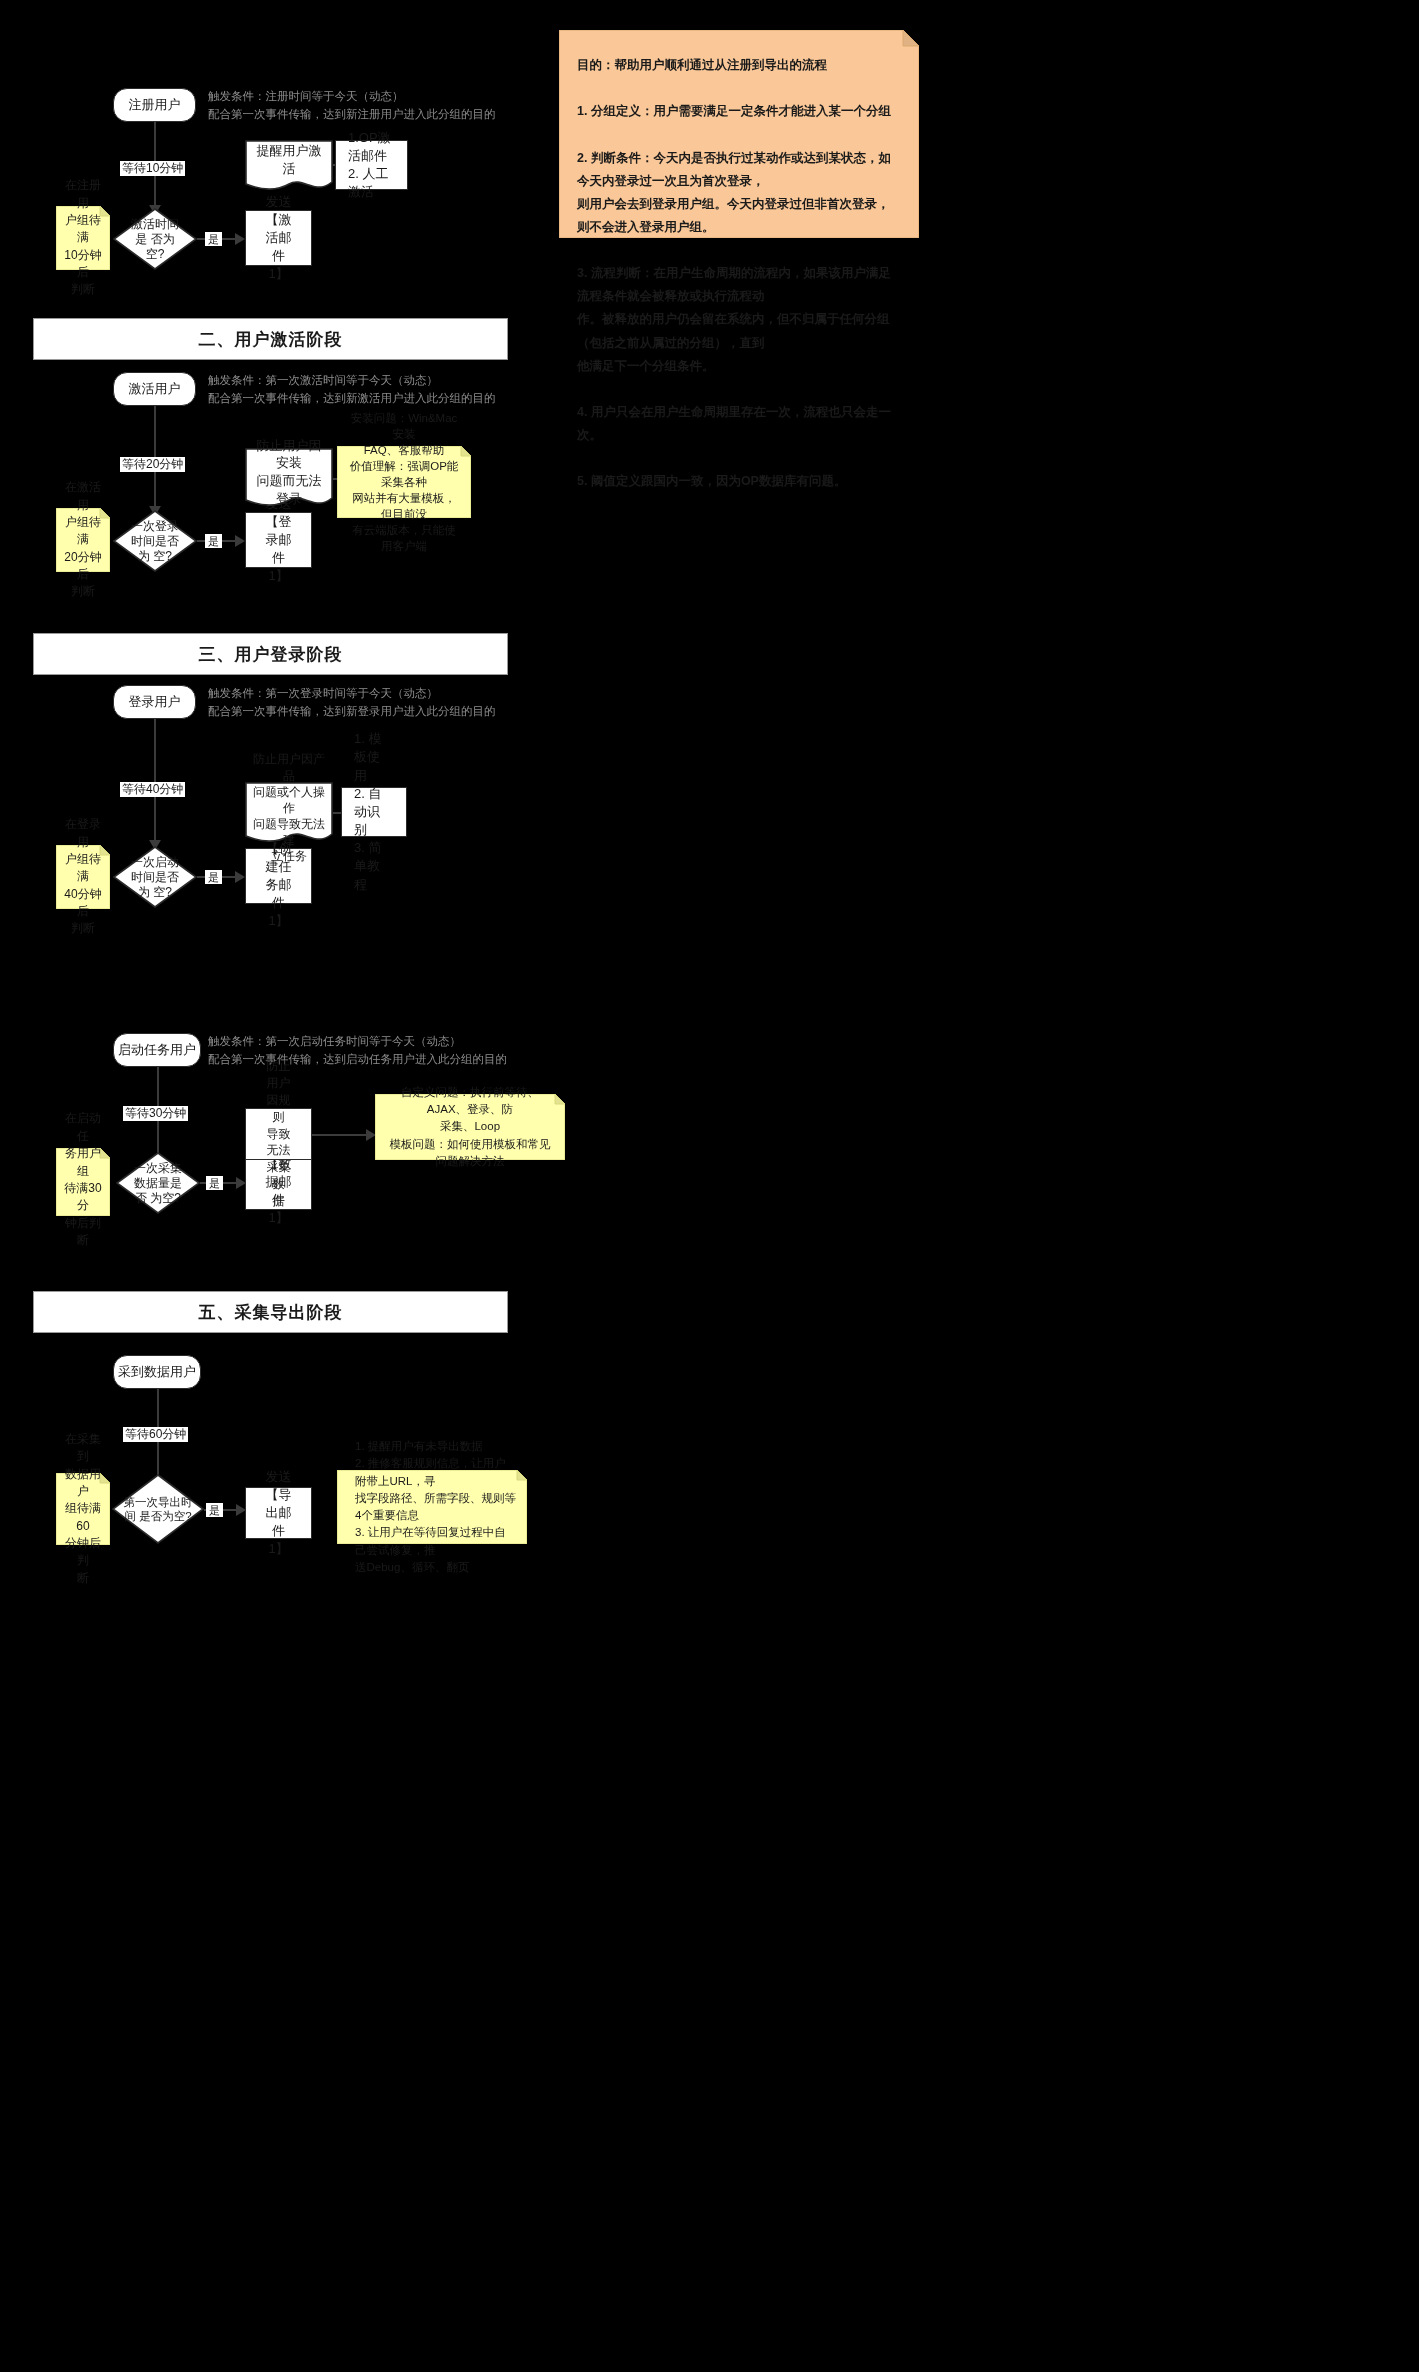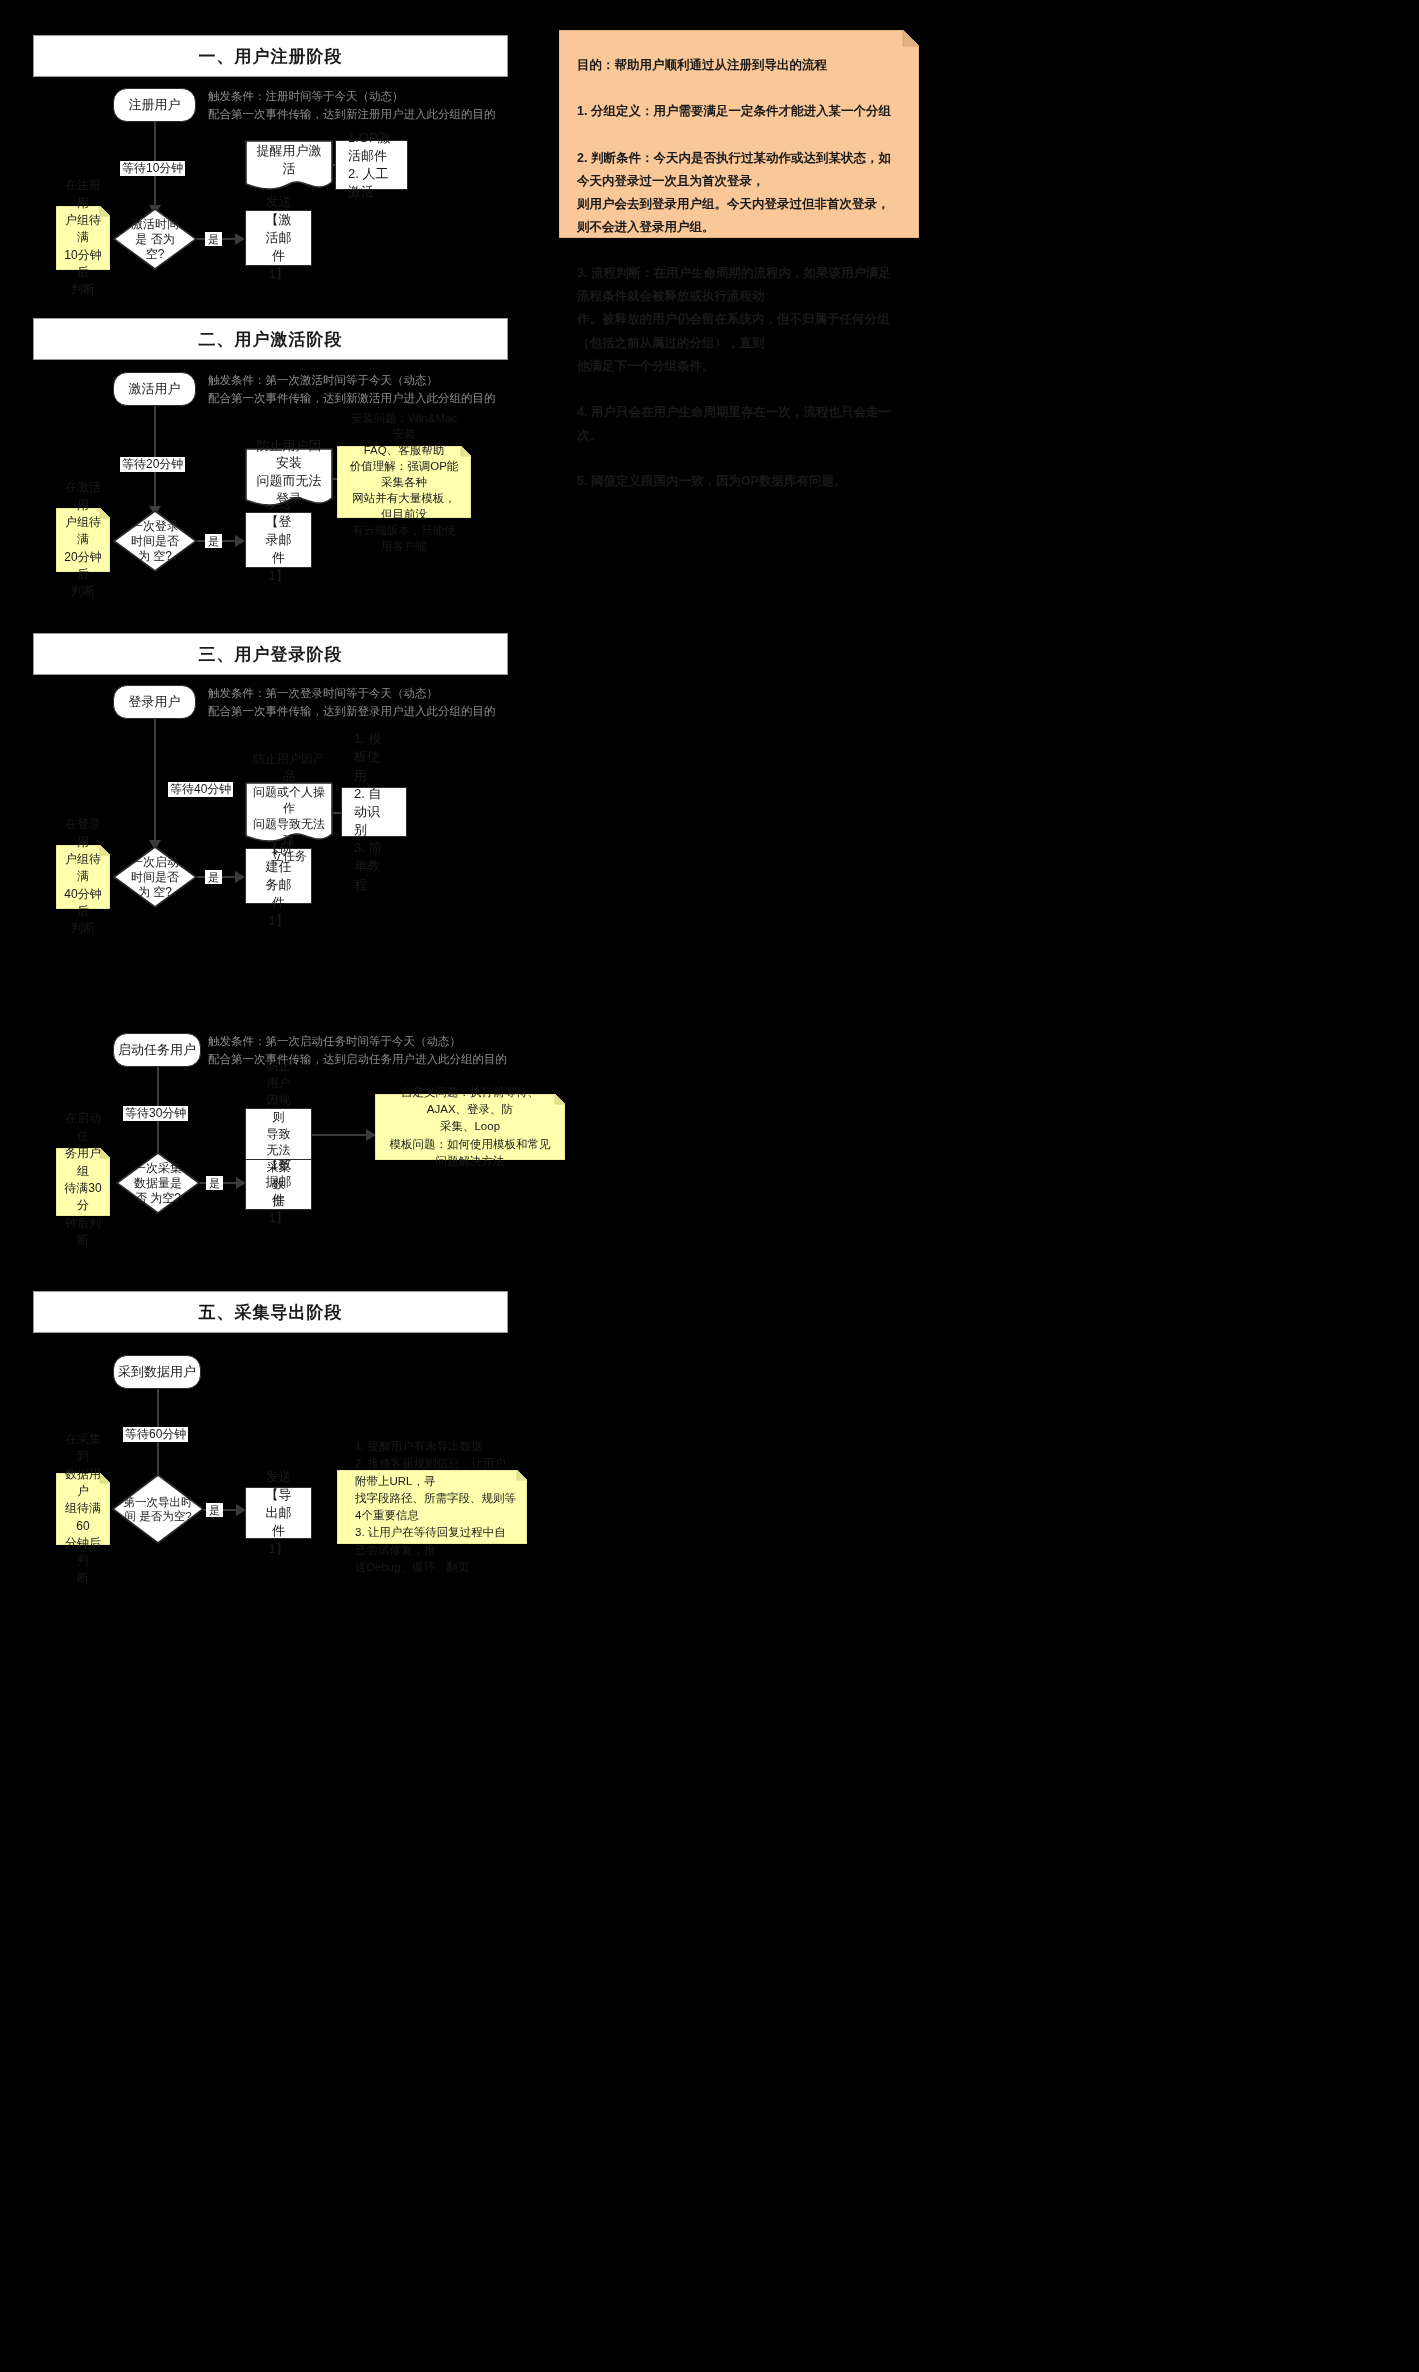--- a/index.html
+++ b/index.html
@@ -108,21 +108,20 @@
 
 3. 流程判断：在用户生命周期的流程内，如果该用户满足流程条件就会被释放或执行流程动
 作。被释放的用户仍会留在系统内，但不归属于任何分组（包括之前从属过的分组），直到
 他满足下一个分组条件。
 
 4. 用户只会在用户生命周期里存在一次，流程也只会走一次。
 
 5. 阈值定义跟国内一致，因为OP数据库有问题。</div>
   </div>
 
-  <div class="stage-title abs" style="left:33px;top:35px;width:475px;height:42px;">一、用户注册阶段</div>
 
   <div class="term abs" style="left:113px;top:88px;width:83px;height:34px;">注册用户</div>
 
   <div class="caption" style="left:208px;top:87px;width:330px;">触发条件：注册时间等于今天（动态）
 配合第一次事件传输，达到新注册用户进入此分组的目的</div>
 
   <div class="conn v abs" style="left:154px;top:122px;height:86px;"></div>
   <div class="arrowhead down abs" style="left:149px;top:205px;"></div>
   <div class="edge-label" style="left:120px;top:161px;">等待10分钟</div>
 
@@ -234,21 +233,21 @@
 
   <div class="stage-title abs" style="left:33px;top:633px;width:475px;height:42px;">三、用户登录阶段</div>
 
   <div class="term abs" style="left:113px;top:685px;width:83px;height:34px;">登录用户</div>
 
   <div class="caption" style="left:208px;top:684px;width:340px;">触发条件：第一次登录时间等于今天（动态）
 配合第一次事件传输，达到新登录用户进入此分组的目的</div>
 
   <div class="conn v abs" style="left:154px;top:719px;height:124px;"></div>
   <div class="arrowhead down abs" style="left:149px;top:840px;"></div>
-  <div class="edge-label" style="left:120px;top:782px;margin-left:48px;">等待40分钟</div>
+  <div class="edge-label" style="left:120px;top:782px;">等待40分钟</div>
 
   <div class="note yellow-small abs" style="left:56px;top:845px;width:54px;height:64px;">
     <svg viewBox="0 0 54 64" preserveAspectRatio="none" aria-hidden="true">
       <path d="M0 0 H44 L54 10 V64 H0 Z" fill="#ffffad" stroke="#d8d87f" stroke-width="1"></path>
       <path d="M44 0 L54 10 H44 Z" fill="#e3e38f" stroke="#d8d87f" stroke-width="1"></path>
     </svg>
     <div class="ntext">在登录用
 户组待满
 40分钟后
 判断</div>

